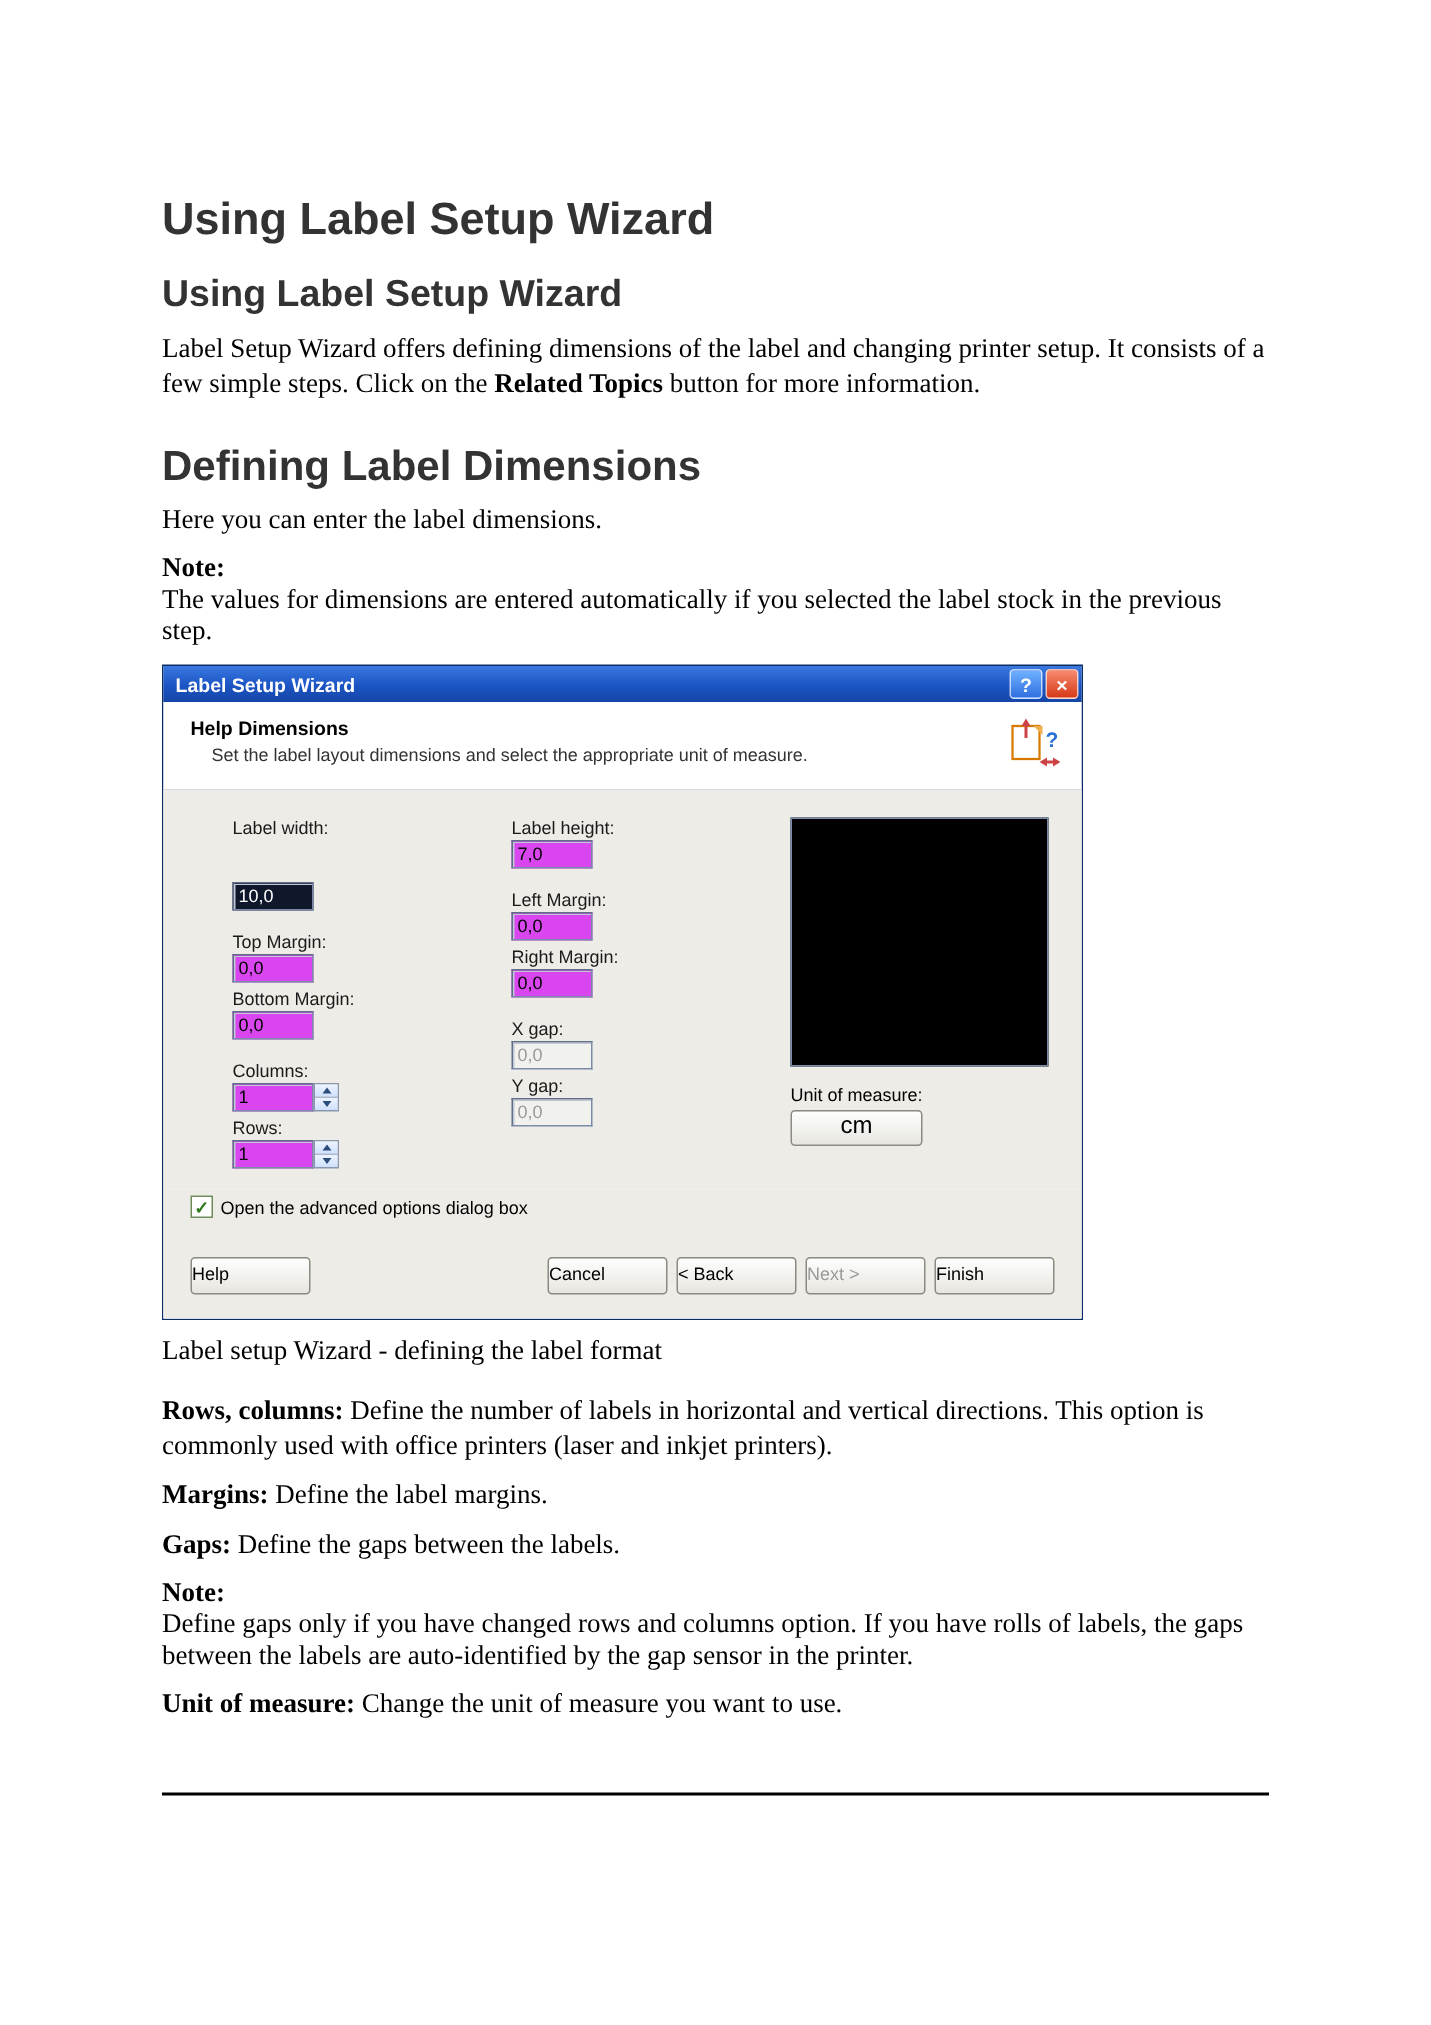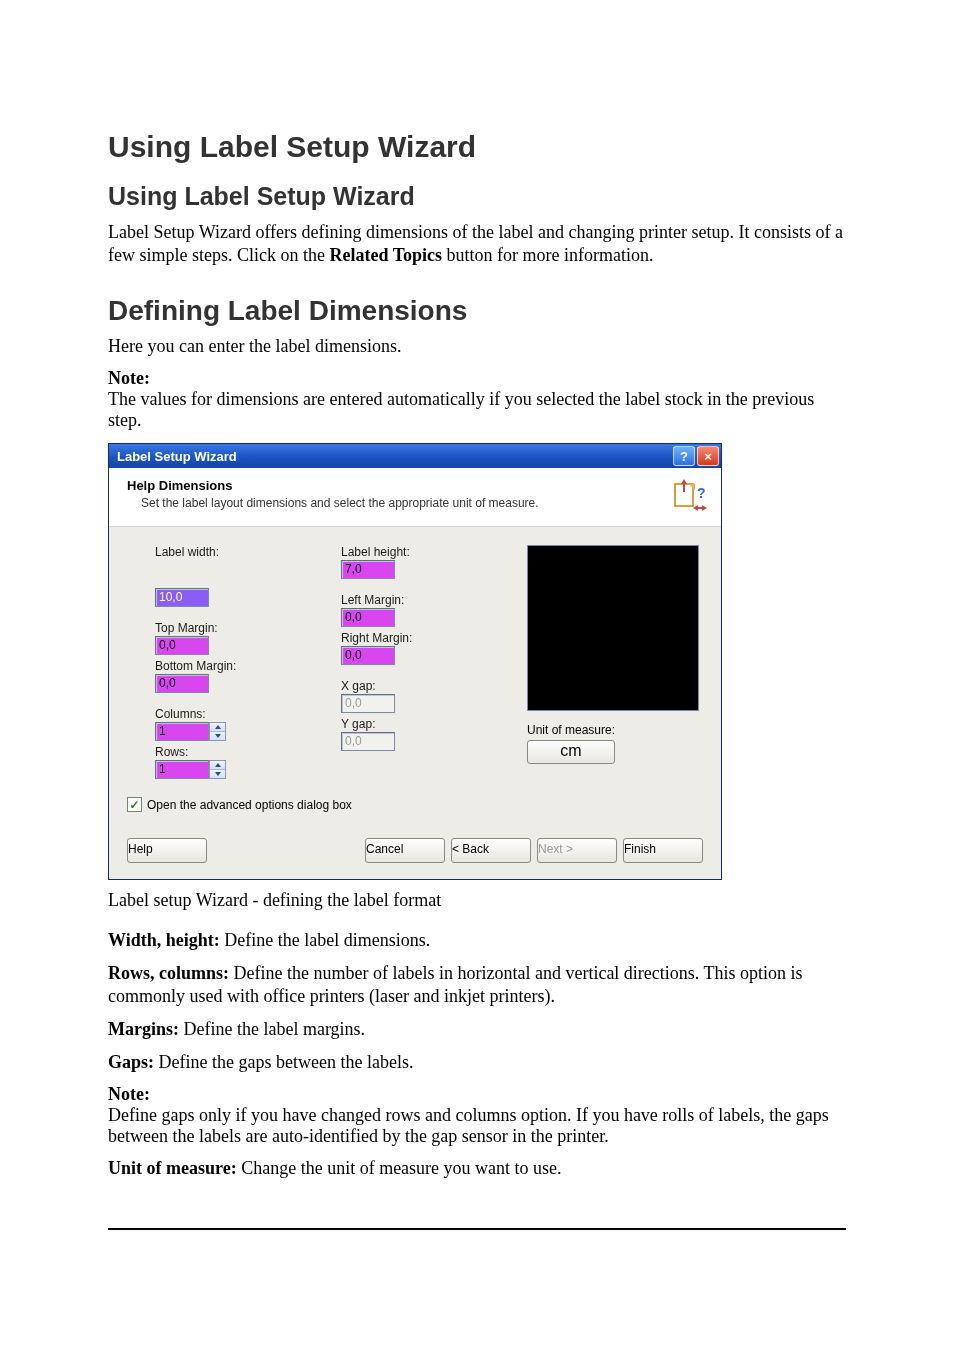--- a/index.html
+++ b/index.html
@@ -110,21 +110,21 @@
     border: 1px solid #7a8aa8;
     border-top-color: #606e88;
     border-left-color: #606e88;
     box-shadow: inset 1px 1px 0 #c0c8d6;
     font-size: 12px;
     padding: 0 3px;
     line-height: 17px;
     color: #000;
   }
   .fld .input.sel {
-    background: #8b5cf6;
+    background: #0f172a;
     color: #fff;
     margin-top: 29px;
   }
   .fld .input.disabled {
     color: #9a9a9a;
     background: #f1f1ee;
   }
   .spinner { display: flex; align-items: center; }
   .spinner .input { width: 46px; }
   .spin-btns { display: flex; flex-direction: column; border: 1px solid #8a97ad; }
@@ -349,23 +349,20 @@
         <div class="btn">&lt; Back</div>
         <div class="btn disabled">Next &gt;</div>
         <div class="btn">Finish</div>
       </div>
     </div>
   </div>
 
   <p class="caption">Label setup Wizard - defining the label format</p>
 
   <p class="def-line">
-    <b>Width, height:</b><span> Define the label dimensions.</span>
-  </p>
-  <p class="def-line">
     <b>Rows, columns:</b><span> Define the number of labels in horizontal and vertical directions. This option is commonly used with office printers (laser and inkjet printers).</span>
   </p>
   <p class="def-line">
     <b>Margins:</b><span> Define the label margins.</span>
   </p>
   <p class="def-line">
     <b>Gaps:</b><span> Define the gaps between the labels.</span>
   </p>
 
   <div class="note">

